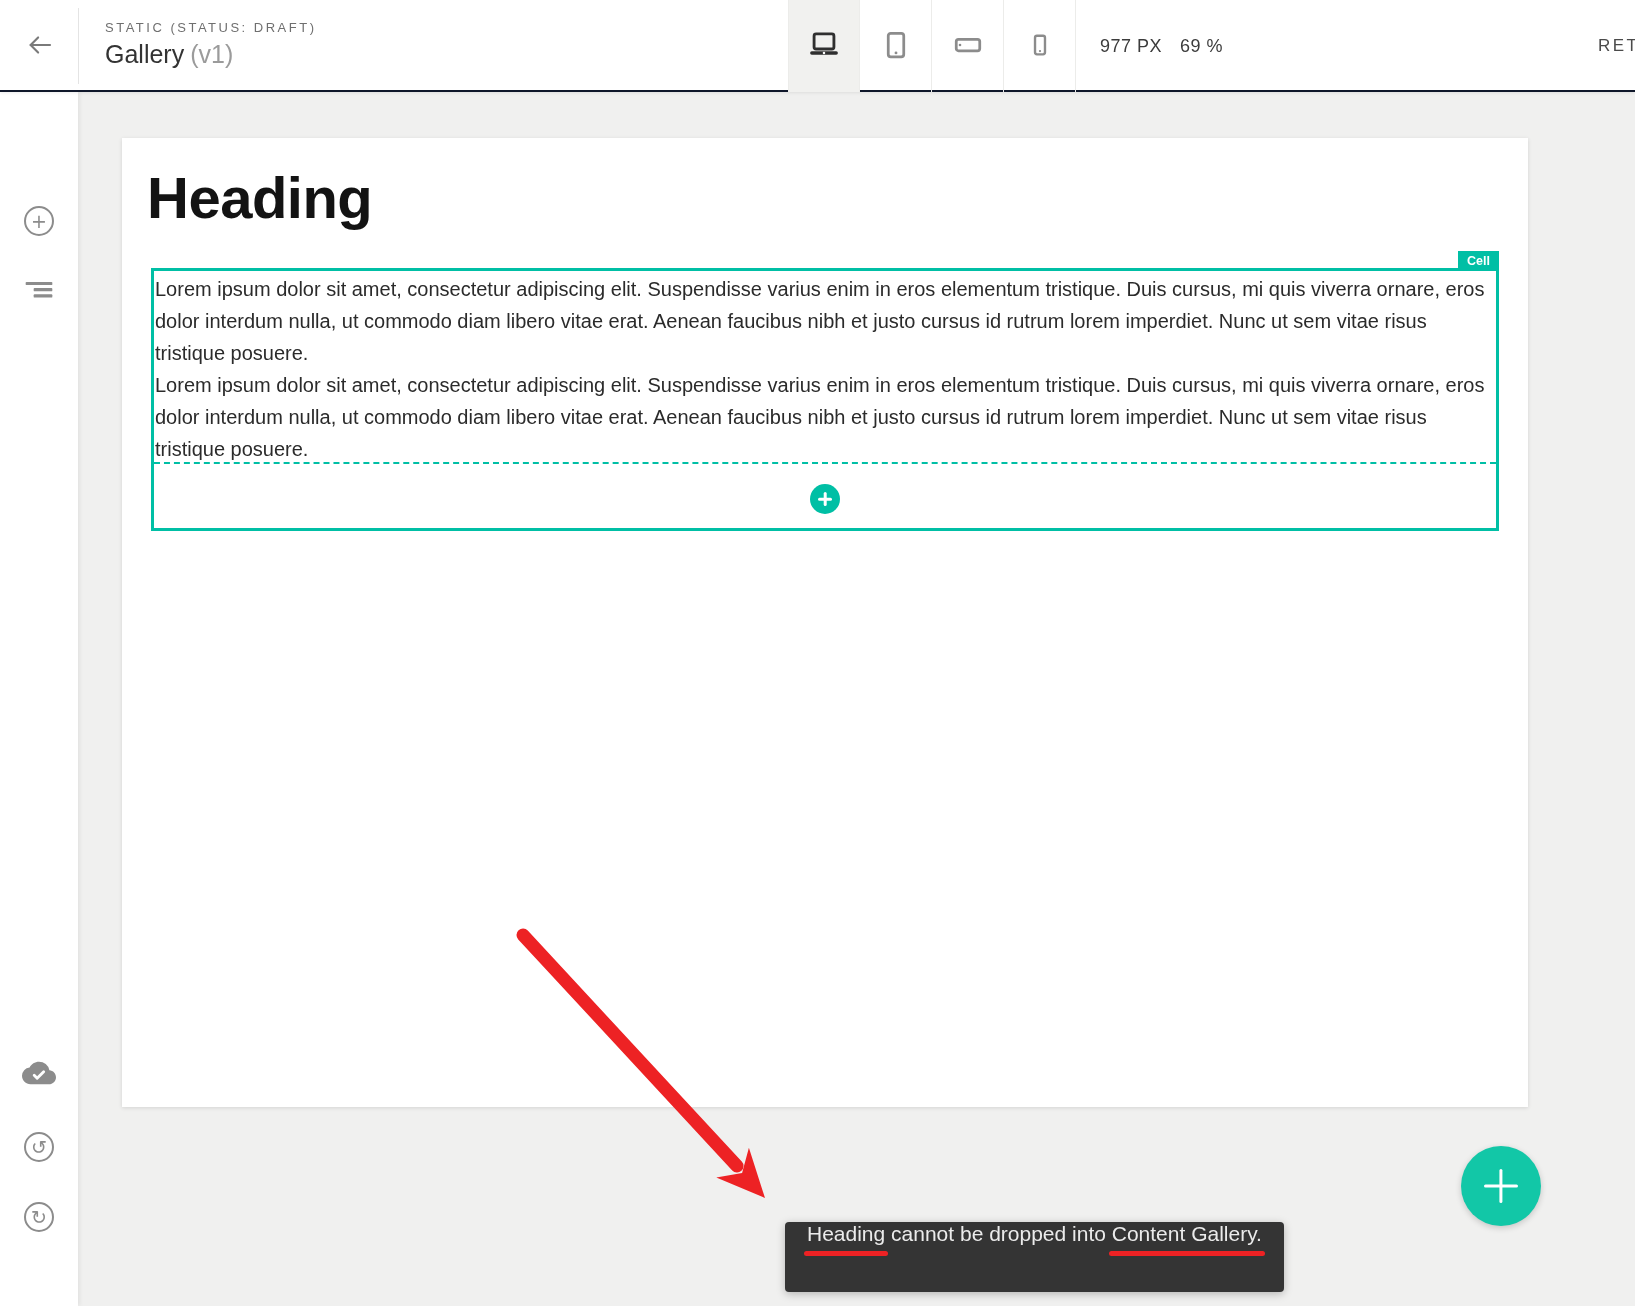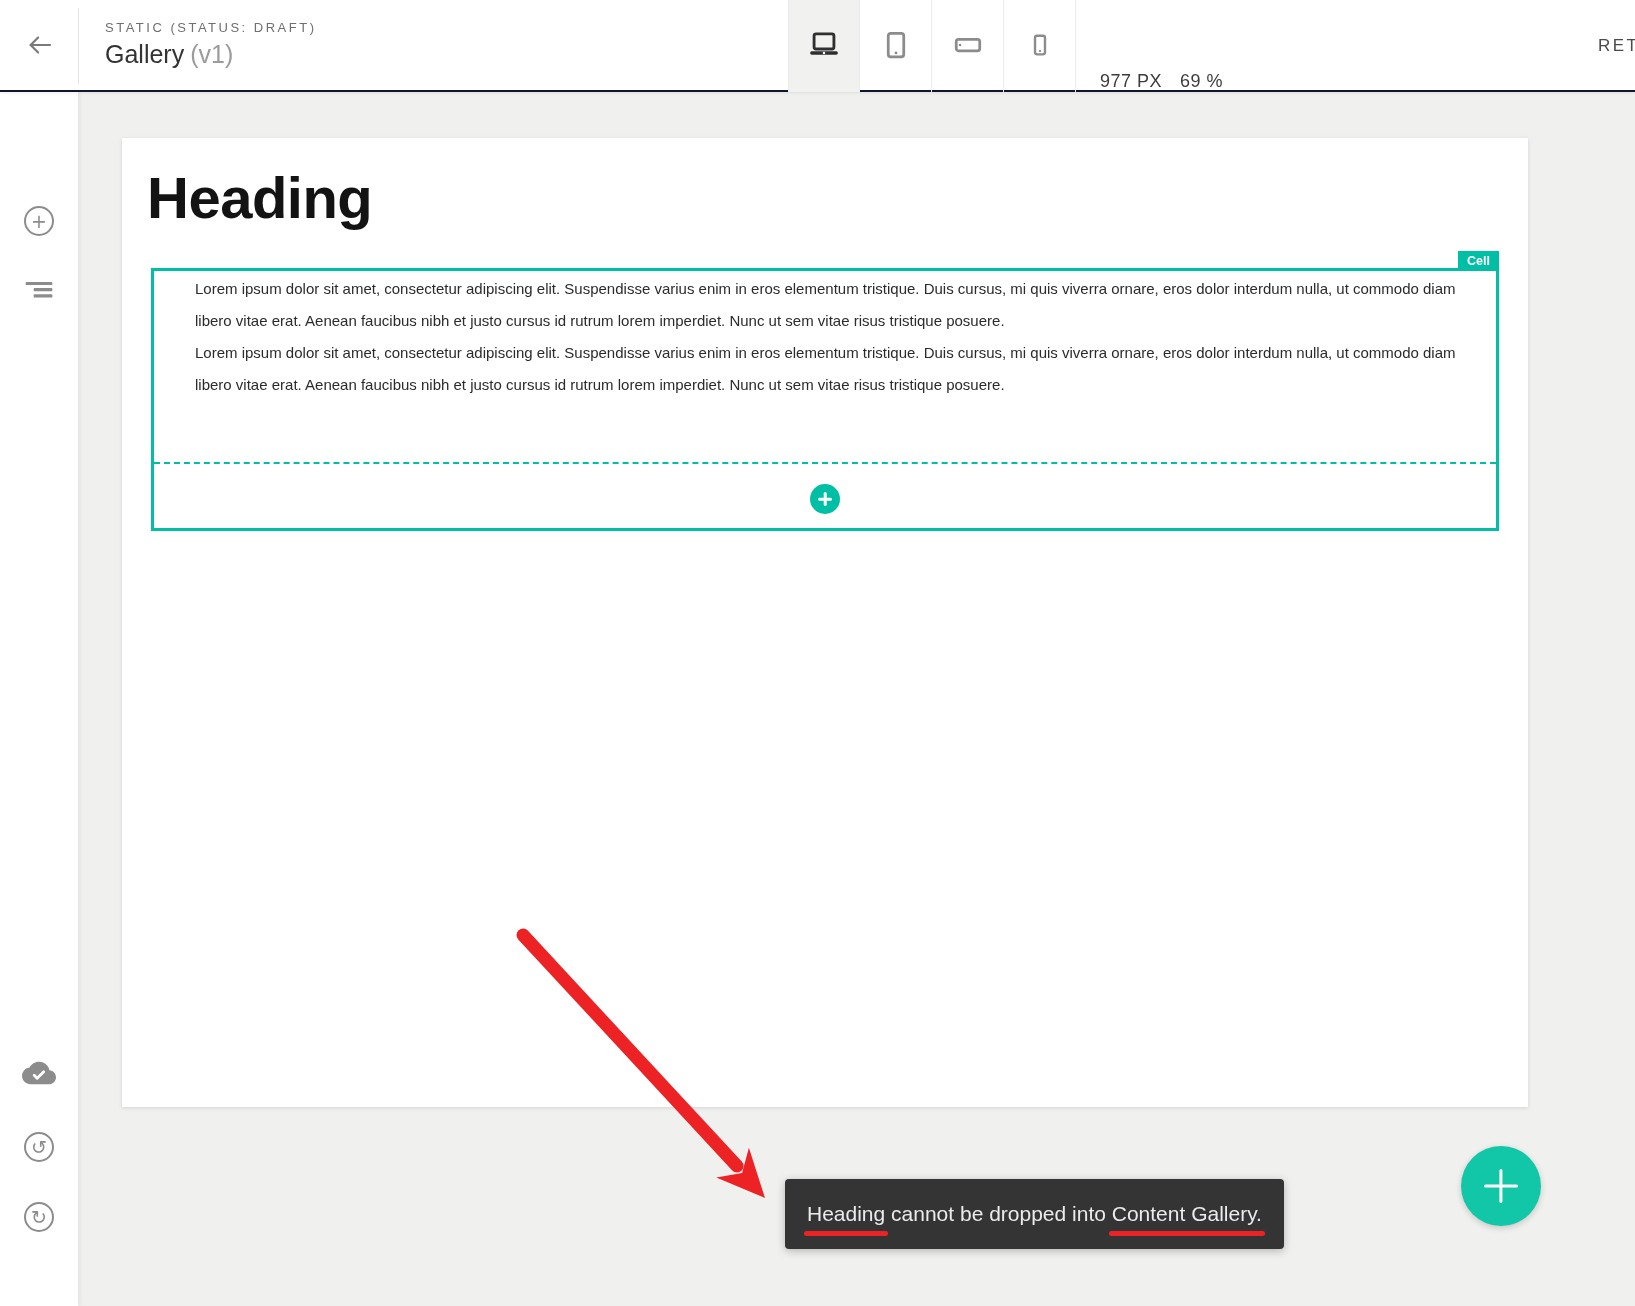--- a/index.html
+++ b/index.html
@@ -23,21 +23,21 @@
   .header-vdivider{position:absolute;left:78px;top:8px;width:1px;height:76px;background:var(--divider);}
   .title-block{position:absolute;left:105px;top:20px;}
   .kicker{font-size:13px;letter-spacing:2.5px;color:#6f6f6f;}
   .doc-title{margin-top:5px;font-size:25px;color:#333;}
   .doc-version{color:#9b9b9b;margin-left:6px;}
   .device-tab-group{position:absolute;left:788px;top:0;height:92px;display:flex;}
   .device-tab{width:72px;height:92px;border:none;border-right:1px solid #ececea;background:transparent;
               color:var(--icon-gray);display:flex;align-items:center;justify-content:center;cursor:pointer;}
   .device-tab:first-child{border-left:1px solid #ececea;}
   .device-tab.active{background:#f1f1ef;color:#2f2f2f;}
-  .zoom-info{position:absolute;left:1100px;top:0;height:92px;display:flex;align-items:flex-end;gap:18px;
+  .zoom-info{position:absolute;left:1100px;top:0;height:92px;display:flex;align-items:center;gap:18px;
              font-size:18px;color:#3c3c3c;letter-spacing:.5px;}
   .review-btn{position:absolute;left:1598px;top:0;height:92px;display:flex;align-items:center;
               background:none;border:none;font-size:17px;letter-spacing:2.5px;color:#4a4a4a;
               white-space:nowrap;cursor:pointer;}
 
   
   .sidebar{position:absolute;left:0;top:92px;width:78px;height:1214px;background:#fff;
            box-shadow:2px 0 4px rgba(0,0,0,.06);z-index:10;}
   .side-btn{position:absolute;left:50%;transform:translateX(-50%);background:none;border:none;
             color:var(--icon-gray);display:flex;align-items:center;justify-content:center;cursor:pointer;}
@@ -48,41 +48,41 @@
   
   .main{position:absolute;left:78px;top:92px;right:0;bottom:0;background:#f0f0ef;}
   .page-card{position:absolute;left:44px;top:46px;width:1406px;height:969px;background:#fff;
              box-shadow:0 1px 4px rgba(0,0,0,.12);}
   .page-heading{position:absolute;left:25px;top:26px;font-size:58px;font-weight:700;color:#131313;
                 letter-spacing:-0.5px;cursor:pointer;}
   .cell{position:absolute;left:29px;top:130px;width:1348px;height:263px;border:3px solid var(--teal);}
   .cell-badge{position:absolute;right:-3px;bottom:100%;background:var(--teal);color:#fff;
               font-size:12.5px;font-weight:700;padding:4px 9px 4px 9px;line-height:1;text-align:center;}
   .cell-text{position:absolute;left:1px;right:6px;top:2px;}
-  .cell-text p{font-size:15px;line-height:32px;color:#2b2b2b;cursor:pointer;padding-left:40px;}
+  .cell-text p{font-size:20px;line-height:32px;color:#2b2b2b;cursor:pointer;}
   .cell-dash{position:absolute;left:0;right:0;top:191px;border-top:2px dashed var(--teal);}
   .cell-add-btn{position:absolute;left:50%;top:213px;transform:translateX(-50%);width:30px;height:30px;
                 border:none;border-radius:50%;background:var(--teal);cursor:pointer;}
   .plus{position:relative;display:block;width:100%;height:100%;}
   .plus::before,.plus::after{content:"";position:absolute;background:#fff;left:50%;top:50%;border-radius:2px;}
   .cell-add-btn .plus::before{width:14px;height:2.6px;transform:translate(-50%,-50%);}
   .cell-add-btn .plus::after{width:2.6px;height:14px;transform:translate(-50%,-50%);}
 
   
   .fab{position:absolute;left:1461px;top:1146px;width:80px;height:80px;border:none;border-radius:50%;
        background:var(--fab-teal);box-shadow:0 2px 6px rgba(0,0,0,.18);cursor:pointer;z-index:30;}
   .fab .plus::before{width:34px;height:3.2px;transform:translate(-50%,-50%);}
   .fab .plus::after{width:3.2px;height:34px;transform:translate(-50%,-50%);}
 
   
   .annotation-arrow{position:absolute;left:500px;top:920px;width:290px;height:290px;z-index:40;pointer-events:none;}
 
   
-  .drop-tooltip{position:absolute;left:785px;top:1179px;height:70px;background:var(--tooltip-bg);
-                border-radius:4px;display:flex;align-items:center;padding:0 22px;z-index:35;
+  .drop-tooltip{position:absolute;left:785px;top:1222px;height:70px;background:var(--tooltip-bg);
+                border-radius:4px;display:flex;padding:0 22px;z-index:35;
                 box-shadow:0 2px 8px rgba(0,0,0,.25);}
   .drop-tooltip .msg{font-size:21px;color:#ebebeb;white-space:pre;}
   .underlined{position:relative;display:inline-block;}
   .underlined::after{content:"";position:absolute;left:-3px;right:-3px;bottom:-10px;height:5px;
                      border-radius:3px;background:var(--annotation-red);}
 </style>
 </head>
 <body>
 
 <div class="app">

